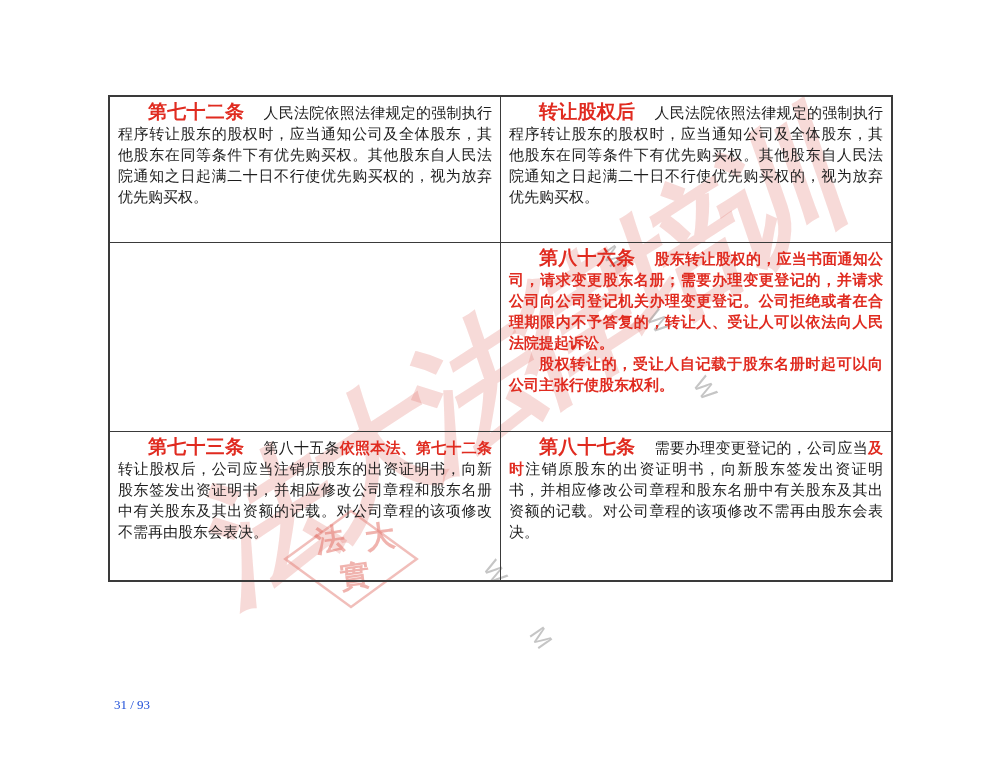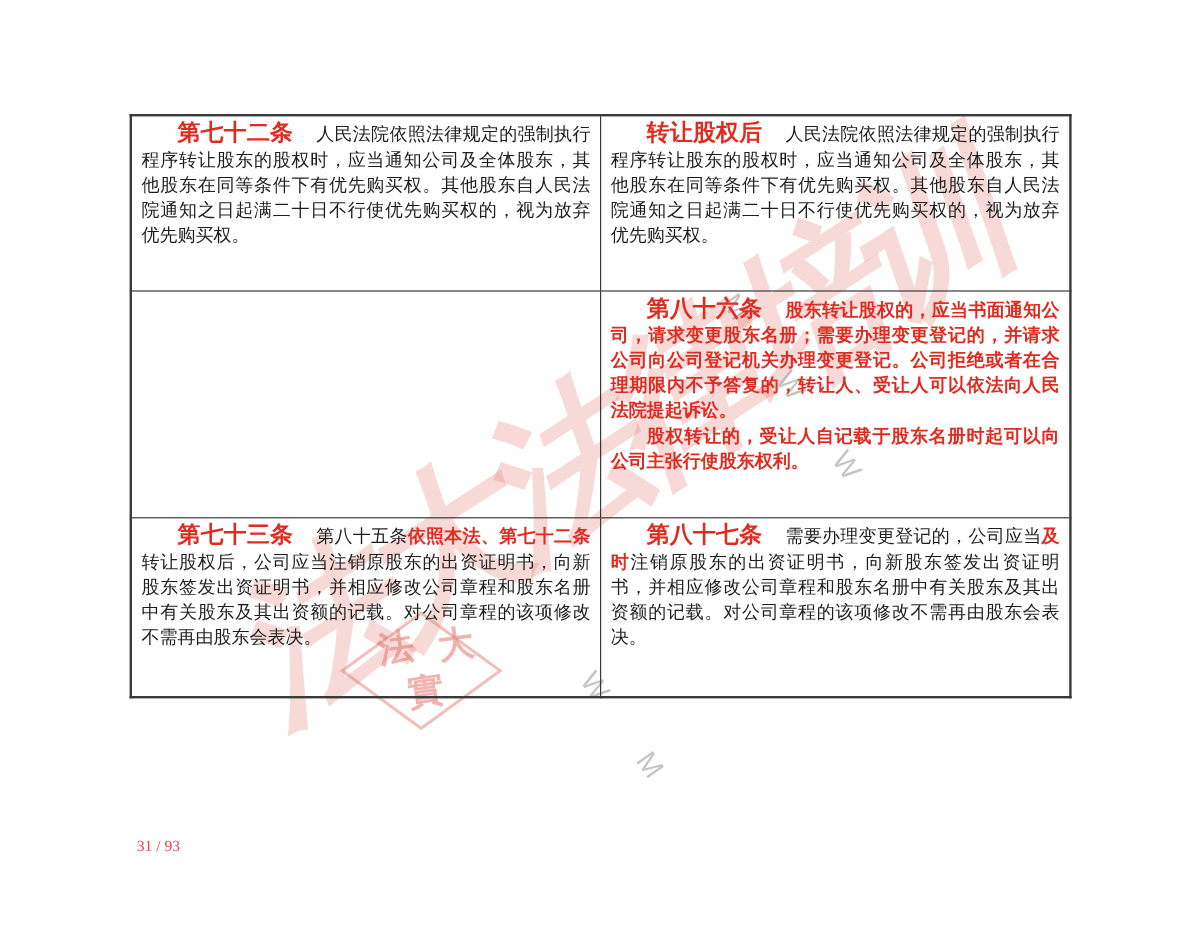--- a/index.html
+++ b/index.html
@@ -47,21 +47,21 @@
   tr.r2 td{height:180px;padding-top:14px;}
   tr.r3 td{height:140px;padding-top:20px;}
   tr.r4 td{height:117px;padding-top:16px;}
   .para{margin:0;text-indent:2em;}
   .red{color:#e02b20;font-weight:bold;}
   .article{font-size:19px;}
   td.hei{font-family:"Liberation Sans",sans-serif;font-weight:bold;}
   
   #footer-page{
     position:absolute;left:114px;top:697px;z-index:1;
-    font-size:13px;color:#ef4444;font-family:"Liberation Serif",serif;
+    font-size:13px;color:#1d4ed8;font-family:"Liberation Serif",serif;
   }
 </style>
 </head>
 <body>
 
 <div id="page">
 
   <div id="watermark">
     <div class="wm-calligraphy">法大法律培训</div>
     <div class="wm-letters a">M W W</div>

